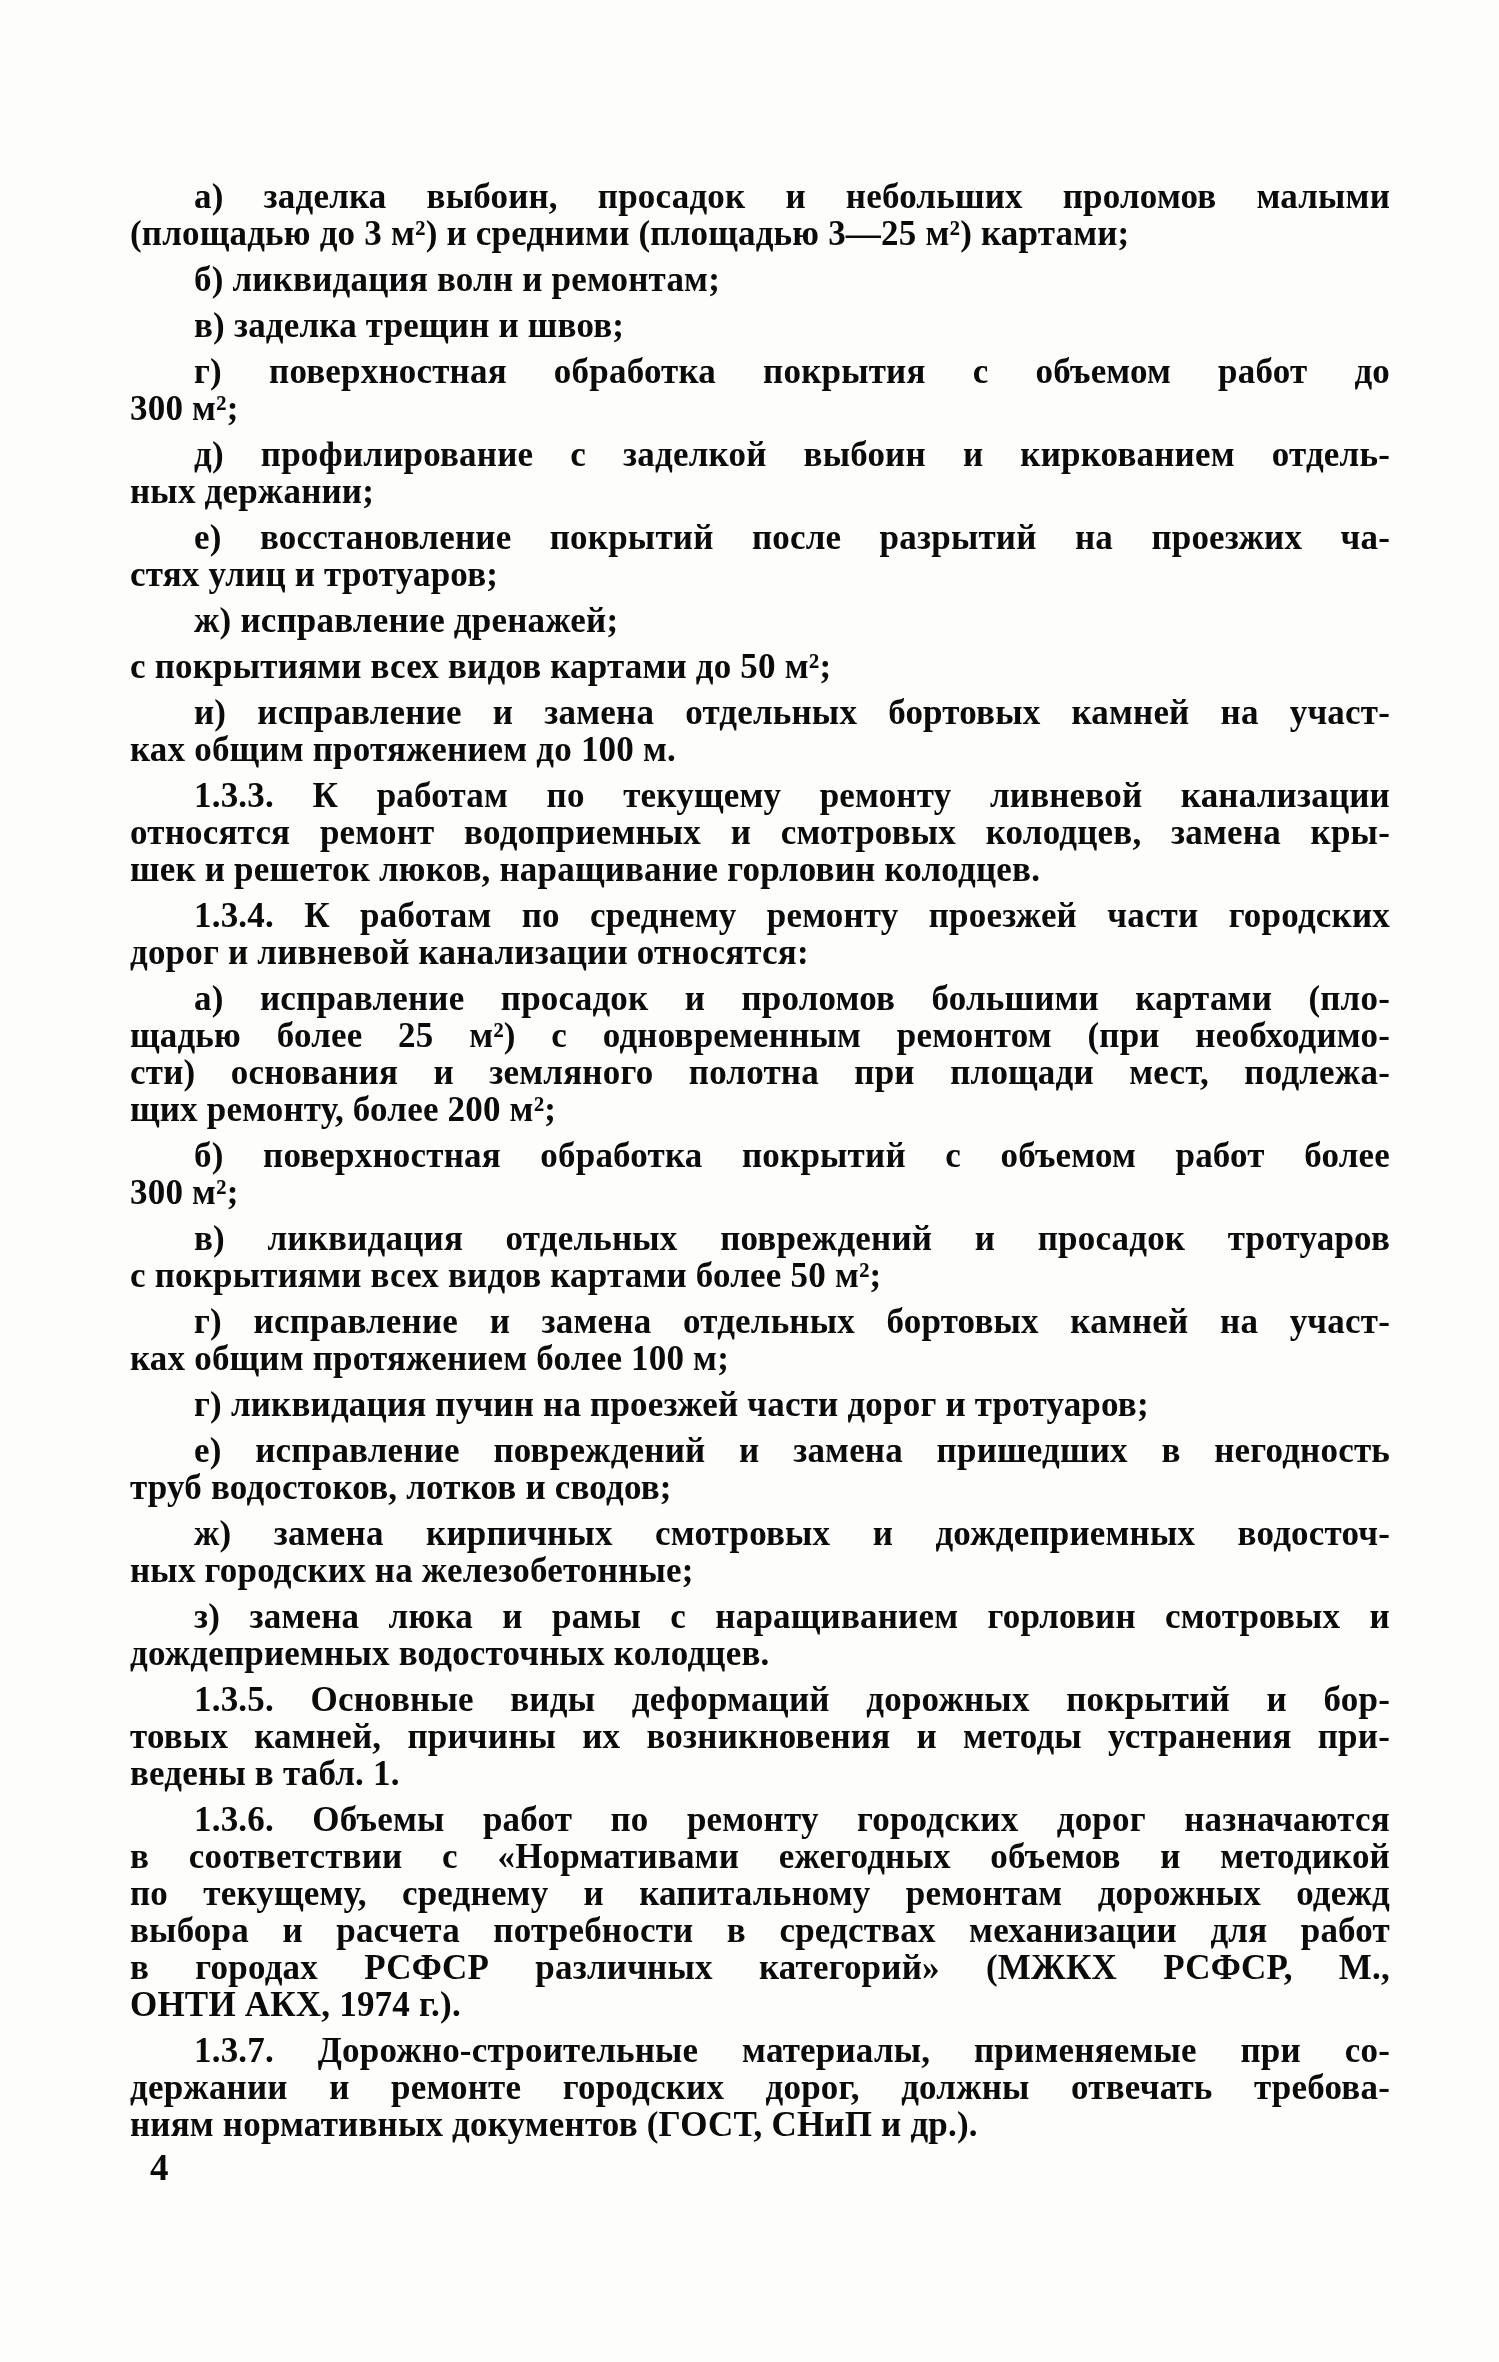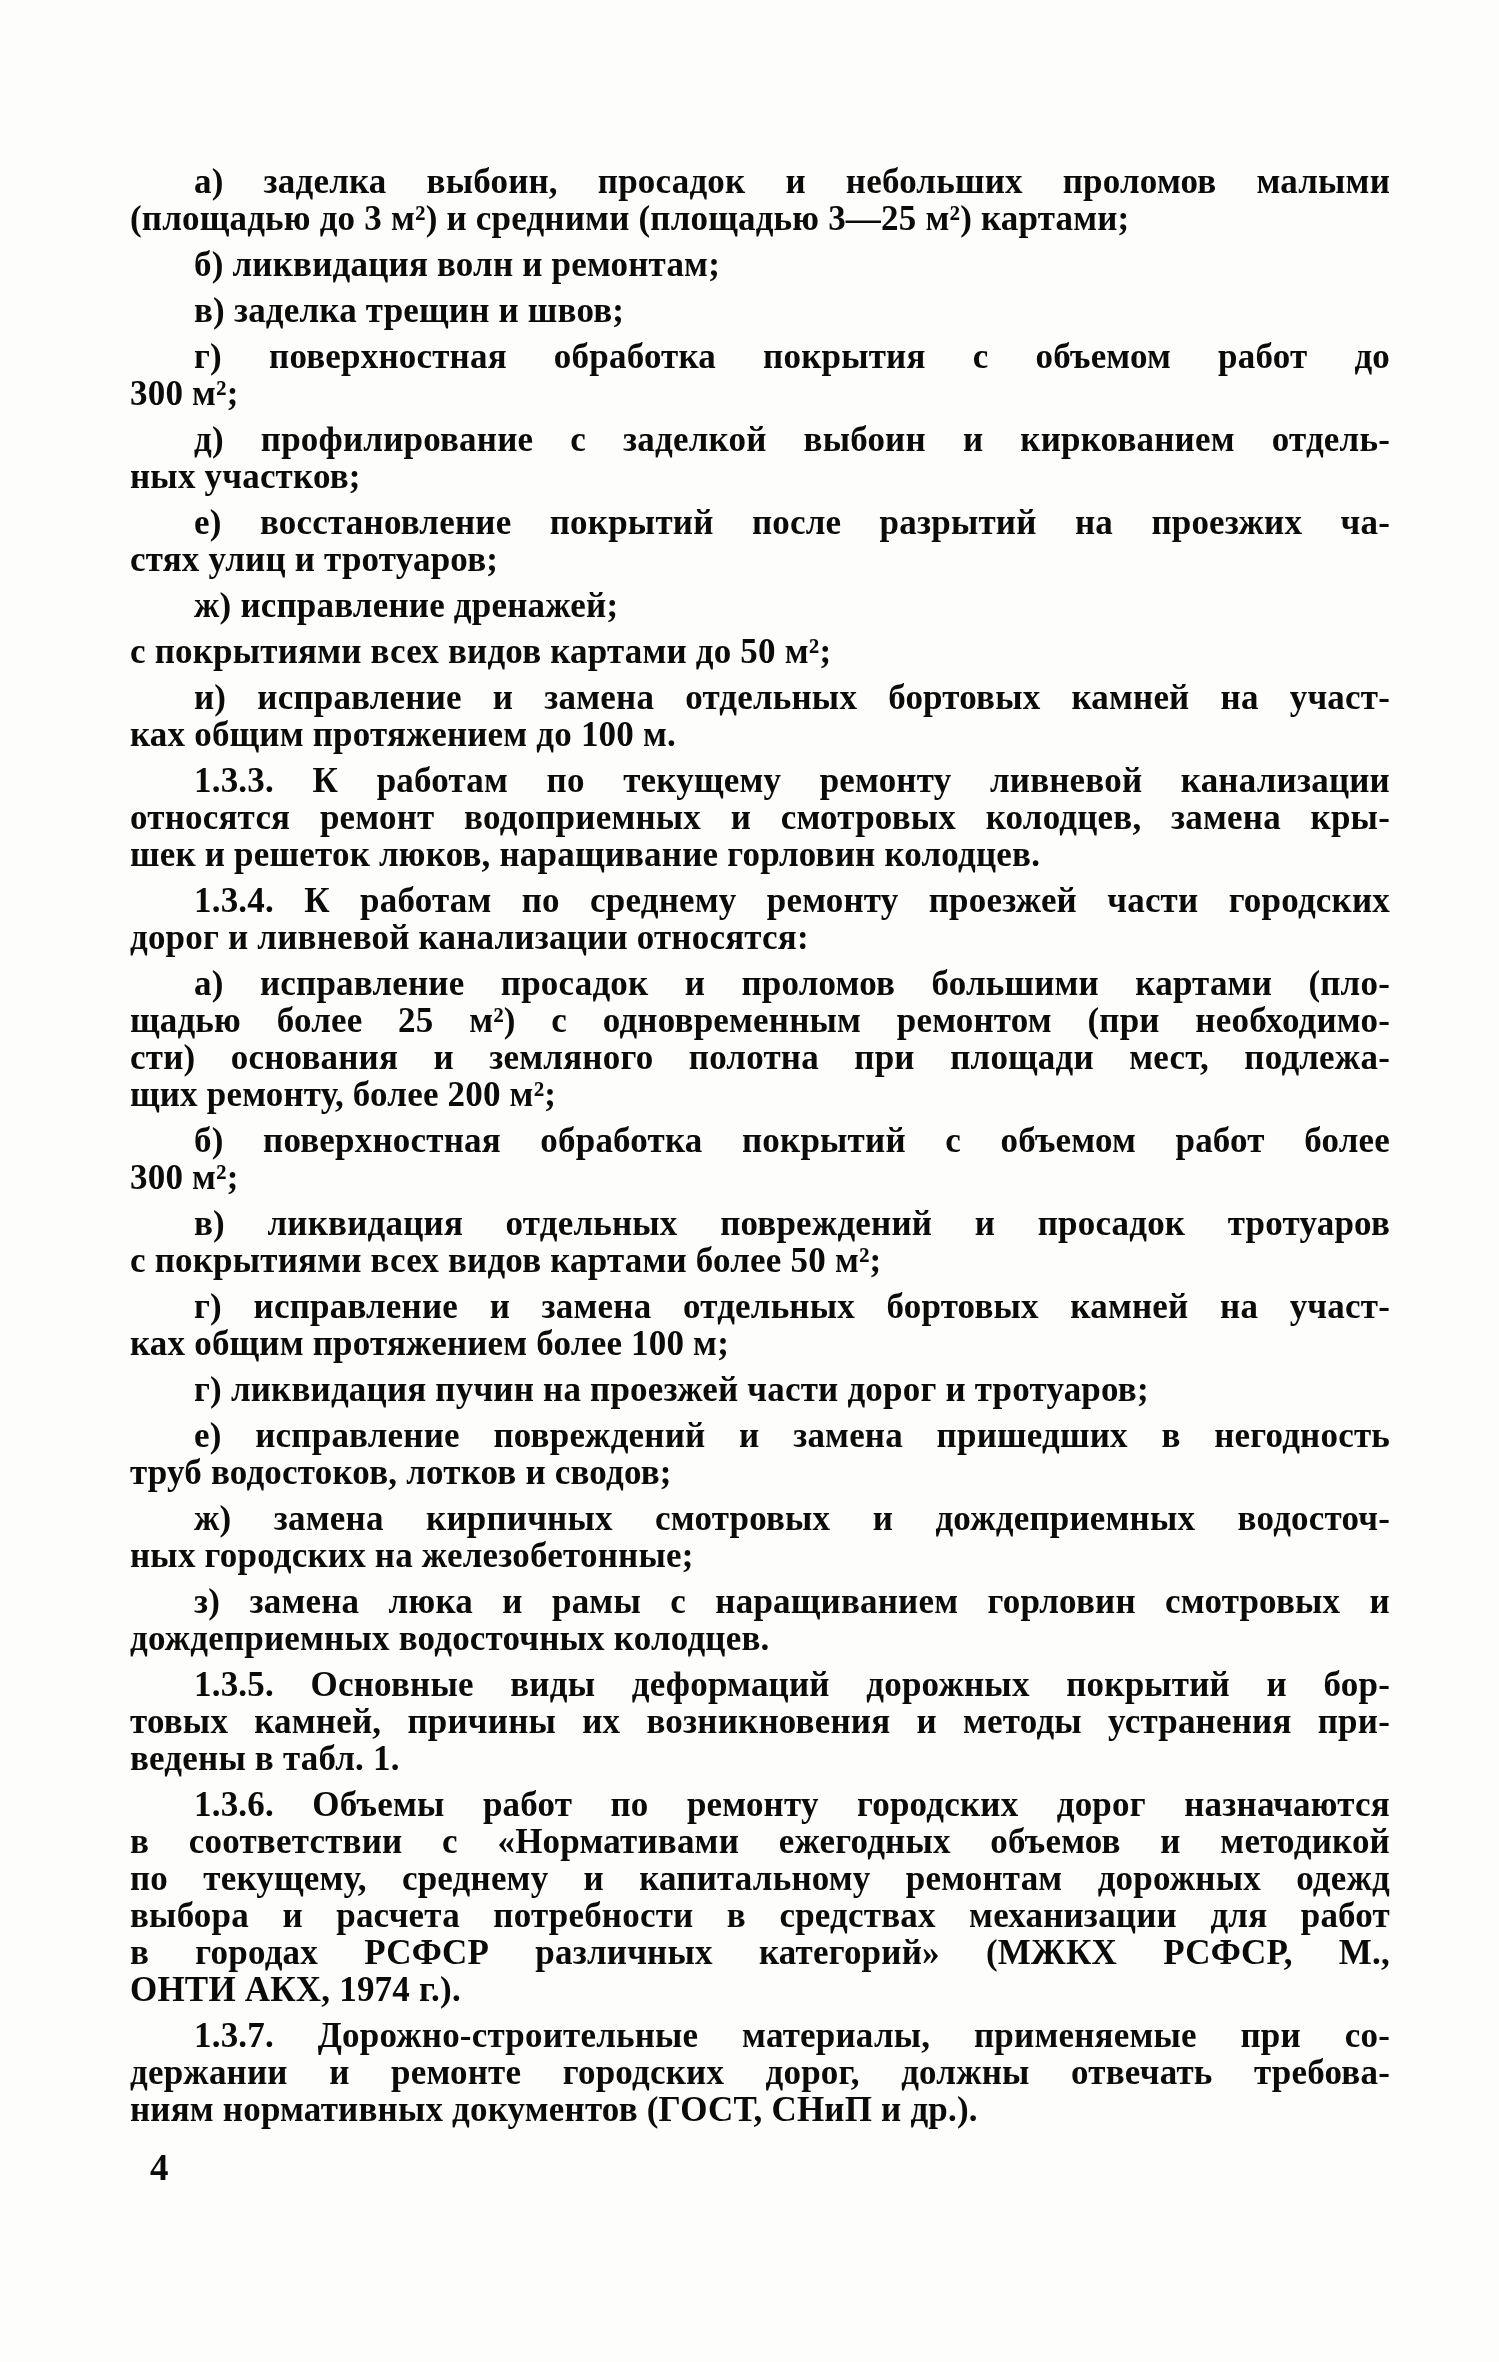--- a/index.html
+++ b/index.html
@@ -13,21 +13,21 @@
     height: 2362px;
     margin: 0 auto;
     background: #fdfdfc;
     overflow: hidden;
     font-family: "Liberation Serif", "DejaVu Serif", serif;
     color: #0b0b0b;
   }
   .text-block {
     position: absolute;
     left: 130px;
-    top: 163px;
+    top: 178px;
     width: 1260px;
   }
   .para {
     margin: 0;
   }
   .para + .para {
     margin-top: 9px;
   }
   .line {
     font-size: 35px;
@@ -67,21 +67,21 @@
       </div>
       <div class="para">
         <div class="line first last">в) заделка трещин и швов;</div>
       </div>
       <div class="para">
         <div class="line first">г) поверхностная обработка покрытия с объемом работ до</div>
         <div class="line last">300 м²;</div>
       </div>
       <div class="para">
         <div class="line first">д) профилирование с заделкой выбоин и киркованием отдель-</div>
-        <div class="line last">ных участков;</div>
+        <div class="line last">ных держании;</div>
       </div>
       <div class="para">
         <div class="line first">е) восстановление покрытий после разрытий на проезжих ча-</div>
         <div class="line last">стях улиц и тротуаров;</div>
       </div>
       <div class="para">
         <div class="line first last">ж) исправление дренажей;</div>
       </div>
       <div class="para">
         <div class="line last">с покрытиями всех видов картами до 50 м²;</div>

